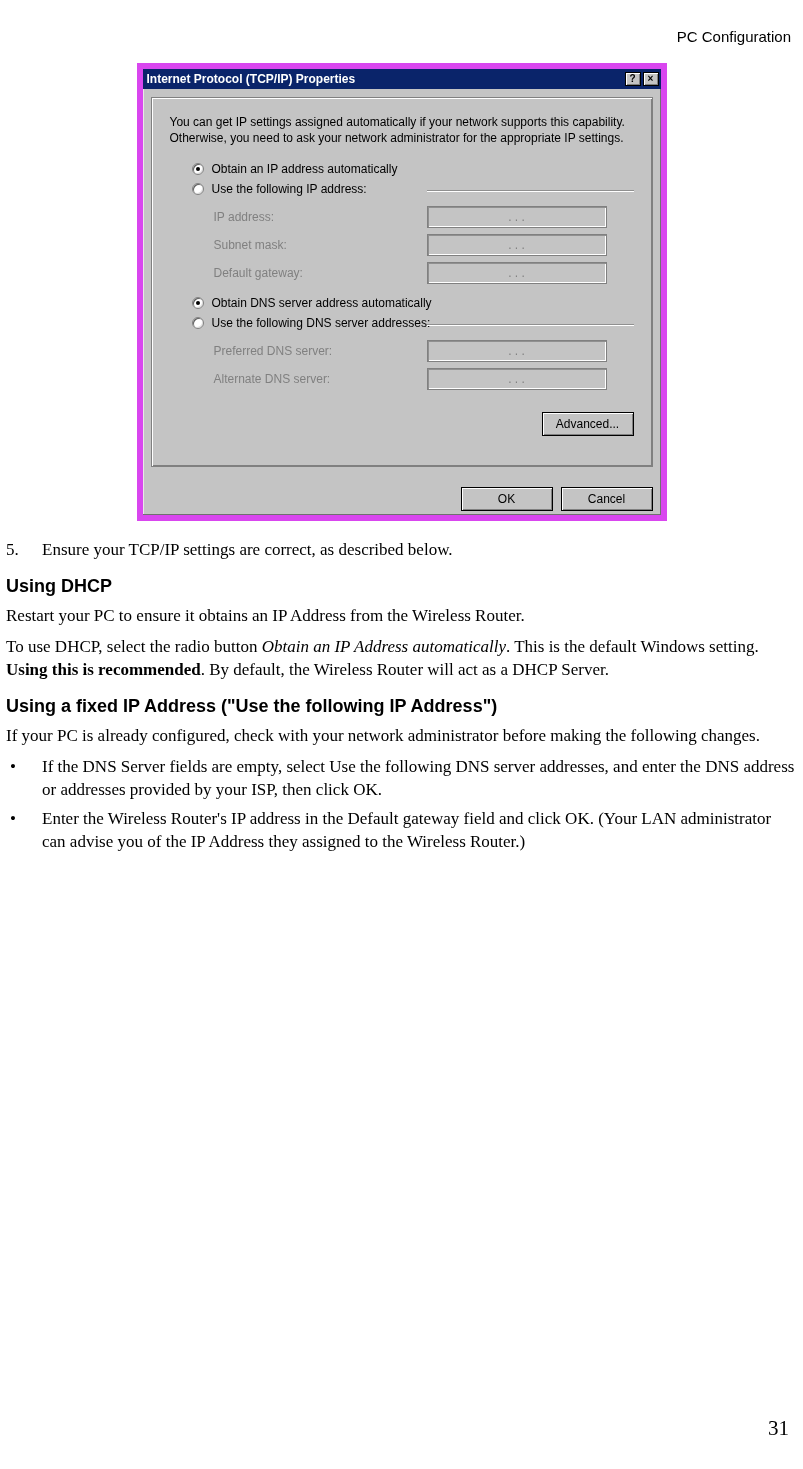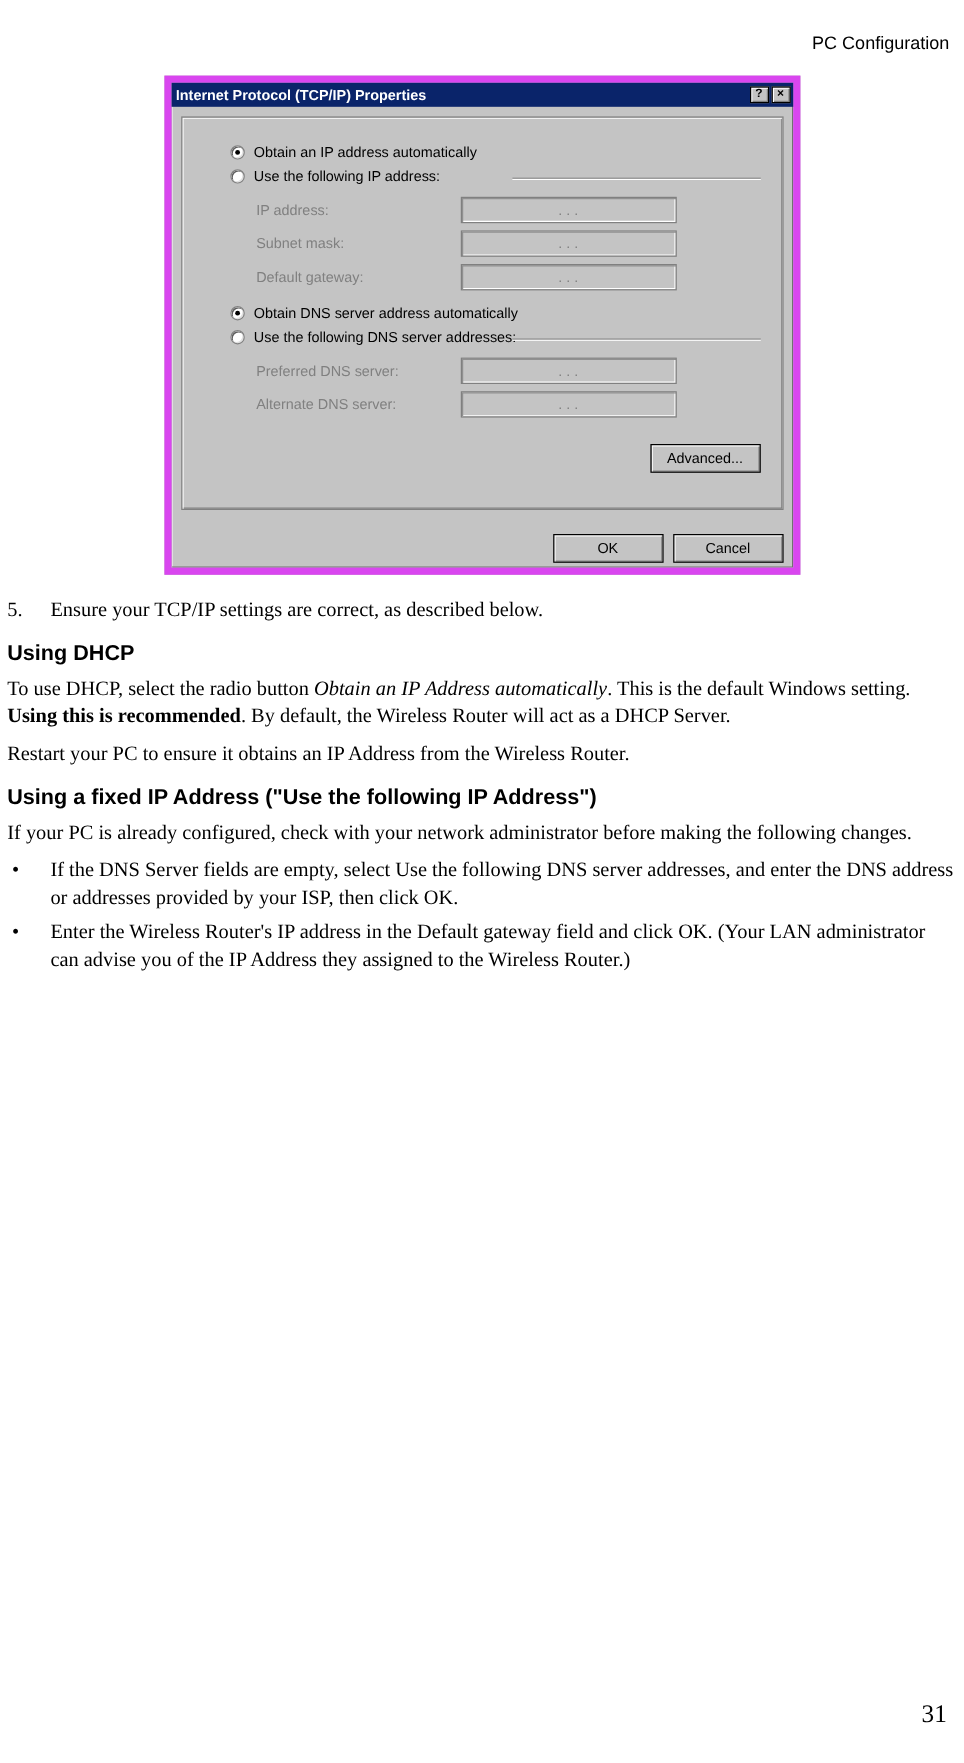--- a/index.html
+++ b/index.html
@@ -120,21 +120,21 @@
   .groupline .radio-row{margin-left:0;}
   .groupline::after{
     content:"";position:absolute;height:1px;background:#909090;
     box-shadow:0 1px 0 #fff;
     top:8px;right:0;left:235px;
   }
   .field-grid{
     margin:10px 0 12px 44px;
   }
   .field-row{
-    display:flex;align-items:center;margin:6px 0;
+    display:flex;align-items:center;margin:6px 0;gap:43px;
   }
   .field-label{
     width:170px;font-size:12px;color:#808080;
   }
   .ip-input{
     width:180px;height:22px;background:#c4c4c4;
     border:1px solid #808080;
     box-shadow: inset 1px 1px 0 #909090, inset -1px -1px 0 #fff;
     display:flex;align-items:center;justify-content:space-around;
     color:#808080;font-size:12px;
@@ -194,20 +194,21 @@
 
   <div class="dialog-wrap">
     <div class="dialog">
       <div class="titlebar">
         <span class="titlebar-text">Internet Protocol (TCP/IP) Properties</span>
         <span class="titlebar-btn">?</span>
         <span class="titlebar-btn">×</span>
       </div>
       <div class="dialog-body">
         <div class="tab-panel">
+          <div class="intro">You can get IP settings assigned automatically if your network supports this capability. Otherwise, you need to ask your network administrator for the appropriate IP settings.</div>
 
           <div class="radio-row">
             <span class="radio selected"></span>
             <span>Obtain an IP address automatically</span>
           </div>
 
           <div class="groupline">
             <div class="radio-row">
               <span class="radio"></span>
               <span>Use the following IP address:</span>
@@ -265,25 +266,25 @@
   </div>
 
 
   <div class="num-para">
     <span class="num">5.</span>
     <span>Ensure your TCP/IP settings are correct, as described below.</span>
   </div>
 
   <h3 class="section">Using DHCP</h3>
 
+  <p class="body">Restart your PC to ensure it obtains an IP Address from the Wireless Router.</p>
+
   <p class="body">
     <span>To use DHCP, select the radio button </span><span class="ital">Obtain an IP Address automatically</span><span>. This is the default Windows setting. </span><span class="bold">Using this is recommended</span><span>. By default, the Wireless Router will act as a DHCP Server.</span>
   </p>
-
-  <p class="body">Restart your PC to ensure it obtains an IP Address from the Wireless Router.</p>
 
   <h3 class="section">Using a fixed IP Address ("Use the following IP Address")</h3>
 
   <p class="body">If your PC is already configured, check with your network administrator before making the following changes.</p>
 
   <ul class="bullets">
     <li>
       <span class="dot"></span>
       <span>
         <span>If the </span><span class="ital">DNS Server</span><span> fields are empty, select </span><span class="ital">Use the following DNS server addresses</span><span>, and enter the DNS address or addresses provided by your ISP, then click </span><span class="ital">OK</span><span>.</span>

